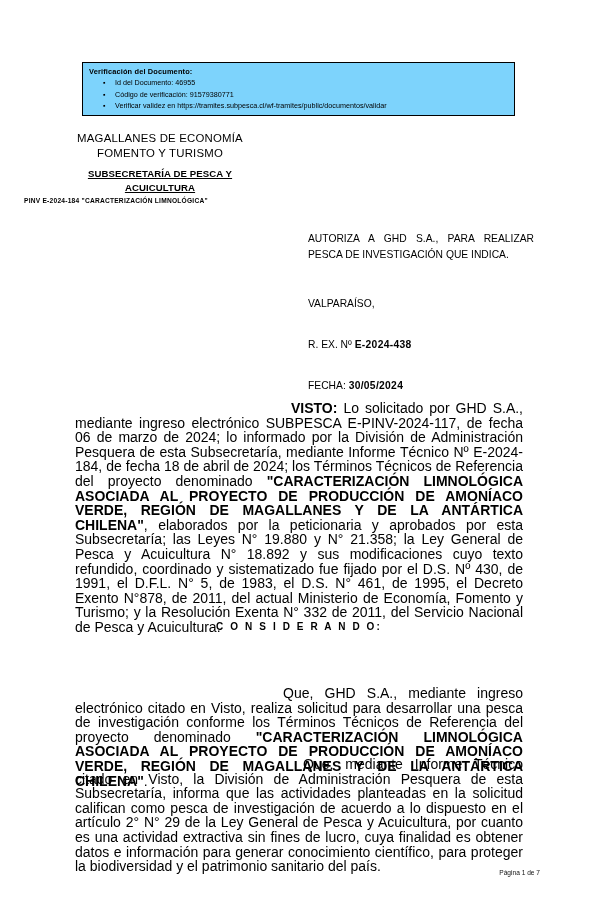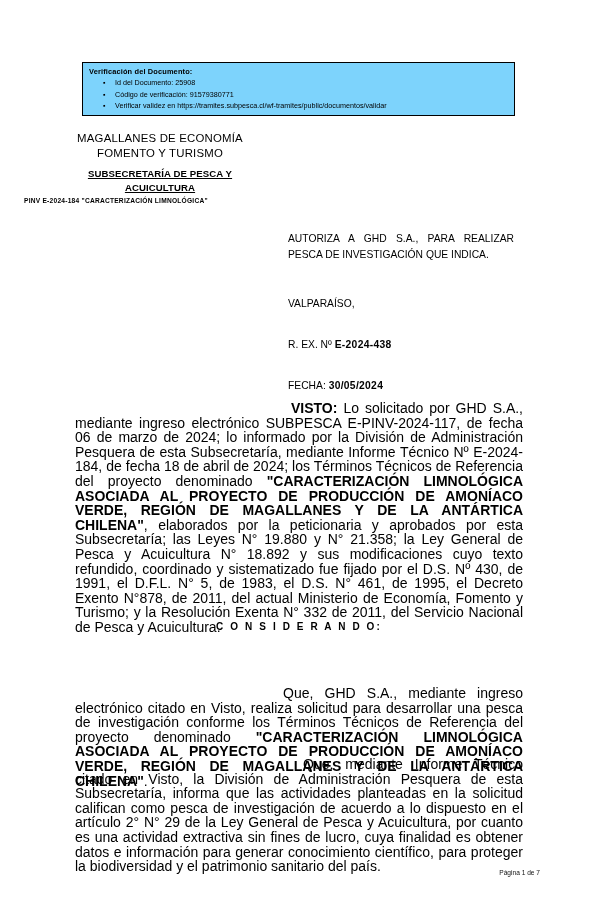--- a/index.html
+++ b/index.html
@@ -89,21 +89,21 @@
     top: 197px;
     font-size: 6.6px;
     letter-spacing: 0.25px;
     white-space: nowrap;
     font-weight: bold;
   }
 
   
   .right-col {
     position: absolute;
-    left: 288px;
+    left: 308px;
     top: 231px;
     width: 226px;
   }
   .subject {
     font-size: 10.3px;
     line-height: 16.4px;
     text-align: justify;
     text-align-last: left;
   }
   .place {
@@ -167,21 +167,21 @@
   }
 </style>
 </head>
 <body>
 
 <div class="verif-box">
   <div class="verif-title">Verificación del Documento:</div>
   <ul class="verif-list">
     <li>
       <span class="bullet">▪</span>
-      <span>Id del Documento: 25908</span>
+      <span>Id del Documento: 46955</span>
     </li>
     <li>
       <span class="bullet">▪</span>
       <span>Código de verificación: 91579380771</span>
     </li>
     <li>
       <span class="bullet">▪</span>
       <span>Verificar validez en https://tramites.subpesca.cl/wf-tramites/public/documentos/validar</span>
     </li>
   </ul>

